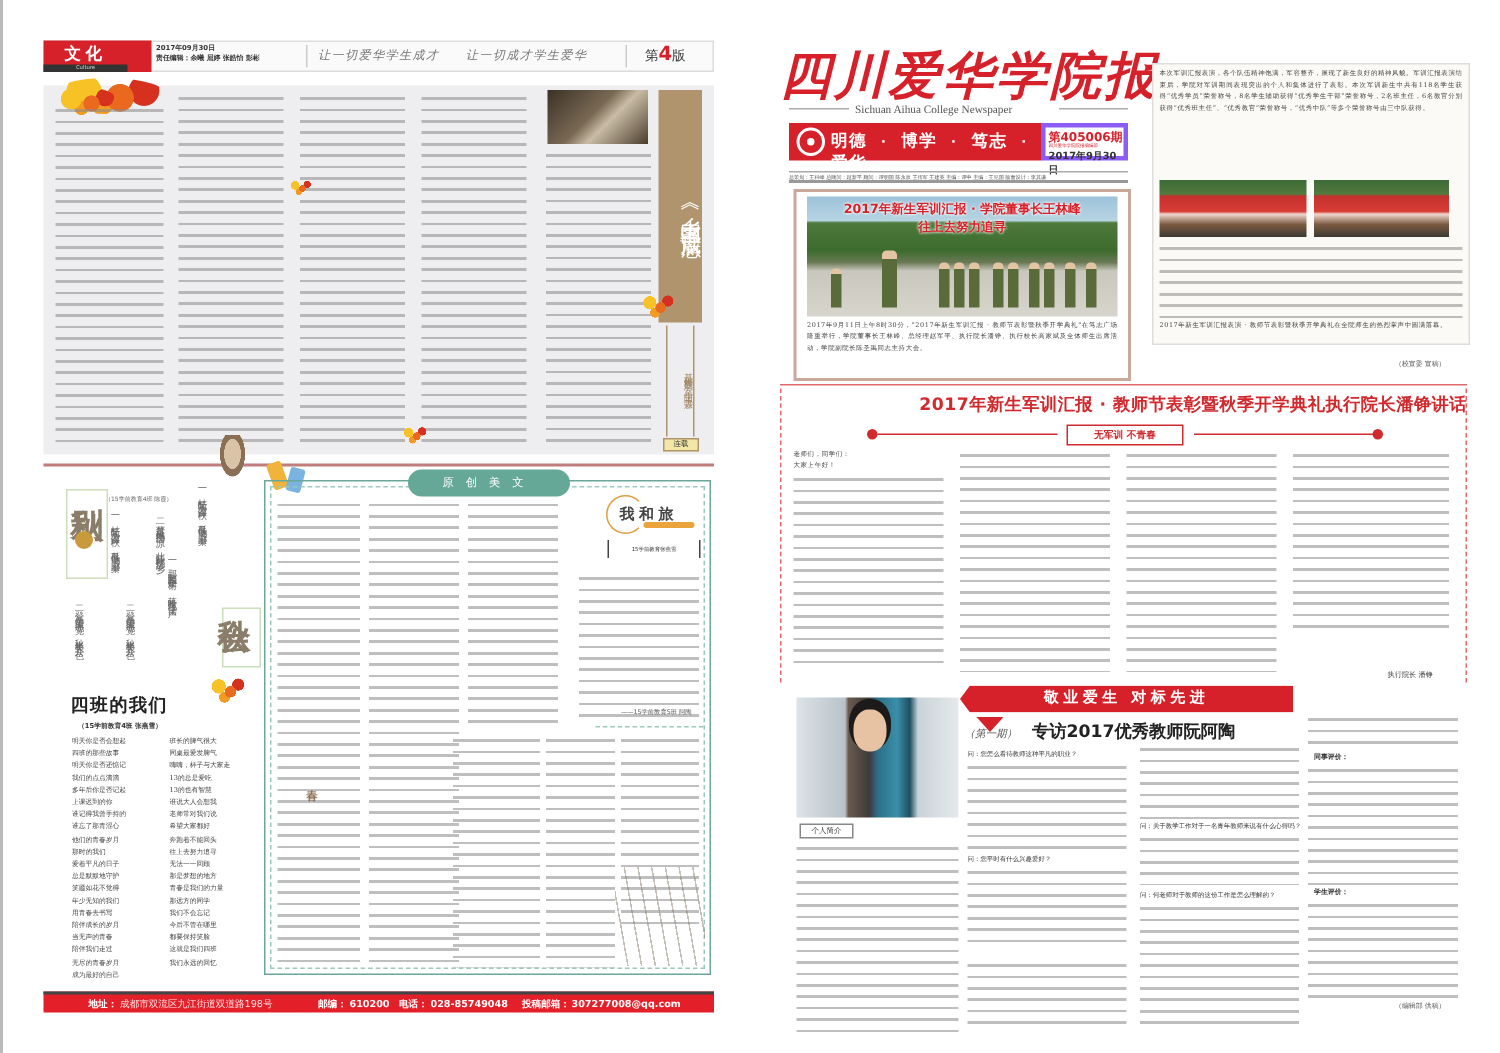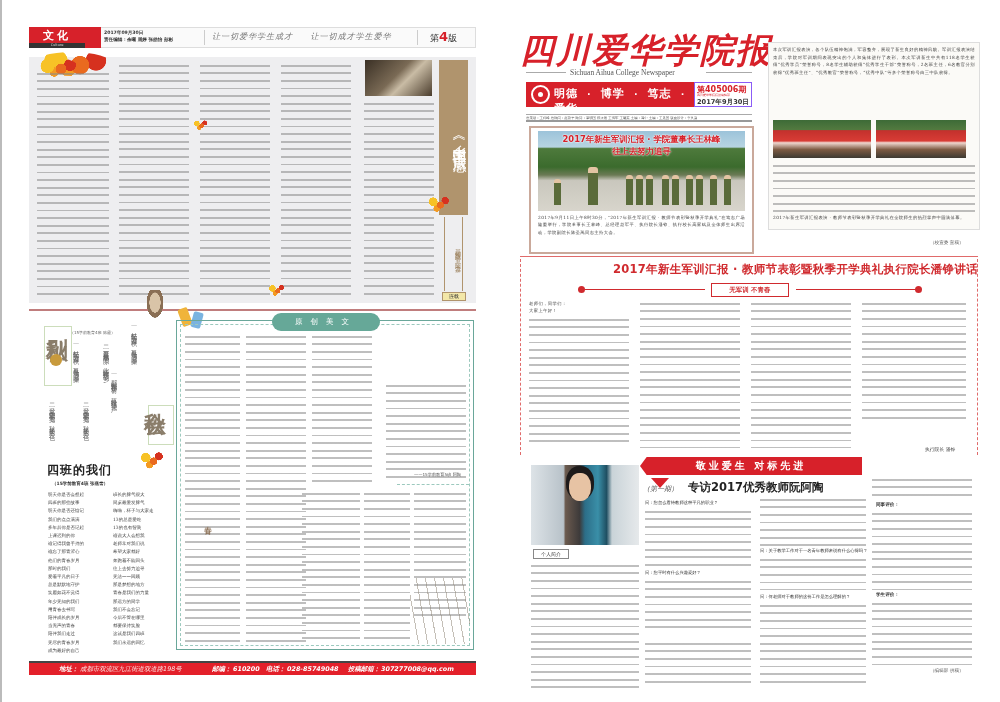--- a/index.html
+++ b/index.html
@@ -38,34 +38,34 @@
   .poem-title-box { border: 1px solid #cdb; }
   .poem-cal { font-family: "DejaVu Serif", serif; color: #8a7d6a; font-weight: bold; }
   .vert-poem { writing-mode: vertical-rl; font-size: 6.2px; line-height: 9px; color: #666; letter-spacing: 1.4px; font-family: "DejaVu Serif", serif; }
   .class-title { left: 45px; top: 462px; font-size: 12px; font-weight: bold; color: #222; letter-spacing: 1px; font-family: "DejaVu Serif", serif; }
   .class-sub { left: 50px; top: 481px; font-size: 4.5px; color: #333; font-weight: bold; }
   .class-list { top: 491px; font-size: 4.5px; line-height: 8.2px; color: #444; font-family: "DejaVu Serif", serif; }
   .orig-frame { left: 174px; top: 320px; width: 298px; height: 330px; border: 1px solid #6aa79a; }
   .orig-inner { left: 178px; top: 324px; width: 290px; height: 322px; border: 1px dashed #9cc9be; }
   .orig-tab { left: 270px; top: 313px; width: 108px; height: 18px; background: #66a898; border-radius: 9px; color: #fff; font-size: 7.5px; text-align: center; line-height: 18px; letter-spacing: 8px; }
   .wohe { left: 397px; top: 330px; width: 70px; height: 44px; }
-  .footer-left { left: 27px; top: 661px; width: 447px; height: 14px; background: #e3202a; border-top: 2px solid #444; color: #fff; font-size: 6.4px; line-height: 12px; font-weight: bold; font-style: italic; }
+  .footer-left { left: 27px; top: 661px; width: 447px; height: 14px; background: #e3202a; border-top: 2px solid #444; color: #fff; font-size: 6.4px; line-height: 12px; font-weight: bold; }
   .footer-left span { position: absolute; top: 0; }
   .footer-left .k { color: #fff; }
   .footer-left .v { color: #ffe3e3; font-weight: normal; }
 
   
   .mast-title { left: 520px; top: 28px; font-size: 34px; color: #d7212a; font-family: "DejaVu Serif", serif; font-weight: bold; letter-spacing: 2px; font-style: italic; }
   .mast-en { left: 570px; top: 68px; font-size: 7.5px; color: #555; font-family: "Liberation Serif", serif; }
   .mast-line { top: 72px; height: 1px; background: #aaa; }
   .mast-band { left: 526px; top: 82px; width: 168px; height: 25px; background: #d7212a; color: #fff; }
   .mast-band .motto { position:absolute; left:28px; top:4px; font-size: 11px; font-weight: bold; letter-spacing: 1px; font-family: Liberation Mono, monospace; }
   .mast-emblem { position:absolute; left:5px; top:3px; width:19px; height:19px; border-radius:50%; border: 2px solid #fff; }
   .mast-emblem::after { content:""; position:absolute; left:5px; top:5px; width:5px; height:5px; border-radius:50%; background:#fff; }
-  .mast-issue { left: 694px; top: 82px; width: 58px; height: 25px; border: 1px solid #8b5cf6; background: #fff; }
+  .mast-issue { left: 694px; top: 82px; width: 58px; height: 25px; border: 3px solid #8b5cf6; background: #fff; }
   .mast-issue .no { position:absolute; left:2px; top:1px; font-size: 8px; font-weight: bold; color: #d7212a; }
   .mast-issue .cn { position:absolute; left:2px; top:10px; font-size: 3px; color: #d7212a; }
   .mast-issue .date { position:absolute; left:2px; top:15px; font-size: 6.6px; color: #333; font-weight: bold; }
   .mast-staff { left: 526px; top: 114px; width: 226px; height: 8px; font-size: 3.4px; color: #555; border-top: 1px solid #aaa; border-bottom: 2px solid #999; line-height: 7px; white-space: nowrap; overflow: hidden; }
 
   .lead-box { left: 529px; top: 126px; width: 225px; height: 128px; border: 2px solid #caa99b; }
   .lead-photo { left: 538px; top: 131px; width: 207px; height: 80px; background: linear-gradient(to bottom, #9cc3da 0, #b7d4e2 20%, #4e7a3c 22%, #3b6b2d 45%, #6b7a55 55%, #c9c7bd 62%, #d8d5cc 100%); overflow: hidden; }
   .lead-photo .hl { position:absolute; left:0; width:207px; text-align:center; color:#d7212a; font-weight:bold; font-size: 8.4px; text-shadow: 0 0 2px #fff, 0 0 2px #fff; }
   .soldier { position:absolute; bottom: 6px; width: 7px; height: 30px; background: linear-gradient(to bottom, #e3c4a3 0 15%, #5a6b3a 15% 100%); border-radius: 3px 3px 0 0; }
 
@@ -202,20 +202,26 @@
   <div class="abs orig-tab">原创美文</div>
   <div class="abs lines" style="left:183px;top:333px;width:55px;height:310px"></div>
   <div class="abs lines" style="left:244px;top:333px;width:60px;height:310px"></div>
   <div class="abs lines" style="left:310px;top:333px;width:60px;height:150px"></div>
   <div class="abs lines" style="left:300px;top:490px;width:58px;height:155px"></div>
   <div class="abs lines" style="left:384px;top:382px;width:80px;height:100px"></div>
   <div class="abs lines" style="left:412px;top:490px;width:52px;height:130px"></div>
   <div class="abs lines" style="left:362px;top:490px;width:46px;height:155px"></div>
   <div class="abs" style="left:395px;top:484px;width:72px;height:1px;border-top:1px dashed #9cc9be"></div>
 
+  <div class="abs wohe">
+    <div class="abs" style="left:5px;top:0;width:26px;height:26px;border-radius:50%;border:1px solid #e09b3c;border-right-color:transparent"></div>
+    <div class="abs" style="left:14px;top:6px;font-size:10px;color:#444;font-weight:bold;font-family:'DejaVu Serif',serif;letter-spacing:3px">我和旅</div>
+    <div class="abs" style="left:30px;top:18px;width:34px;height:4px;background:#e9a53c;border-radius:2px"></div>
+    <div class="abs" style="left:6px;top:30px;width:62px;height:12px;border-left:1px solid #444;border-right:1px solid #444;font-size:3.6px;text-align:center;color:#333;line-height:12px">15学前教育张燕雪</div>
+  </div>
   <div class="abs" style="left:412px;top:472px;font-size:4.2px;color:#555">——15学前教育5班 阿陶</div>
 
   <div class="abs" style="left:196px;top:520px;width:14px;height:60px;writing-mode:vertical-rl;font-size:8px;color:#8a6f55;font-family:'DejaVu Serif',serif">青春</div>
   <div class="abs" style="left:408px;top:578px;width:60px;height:66px;background:repeating-linear-gradient(80deg,transparent 0,transparent 8px,#8a8070 8px,#8a8070 9px);opacity:.5"></div>
 
   <div class="abs footer-left">
     <span class="k" style="left:30px">地址：</span>
     <span class="v" style="left:51px">成都市双流区九江街道双道路198号</span>
     <span class="k" style="left:183px">邮编：</span>
     <span class="v" style="left:204px;font-weight:bold;color:#fff">610200</span>

